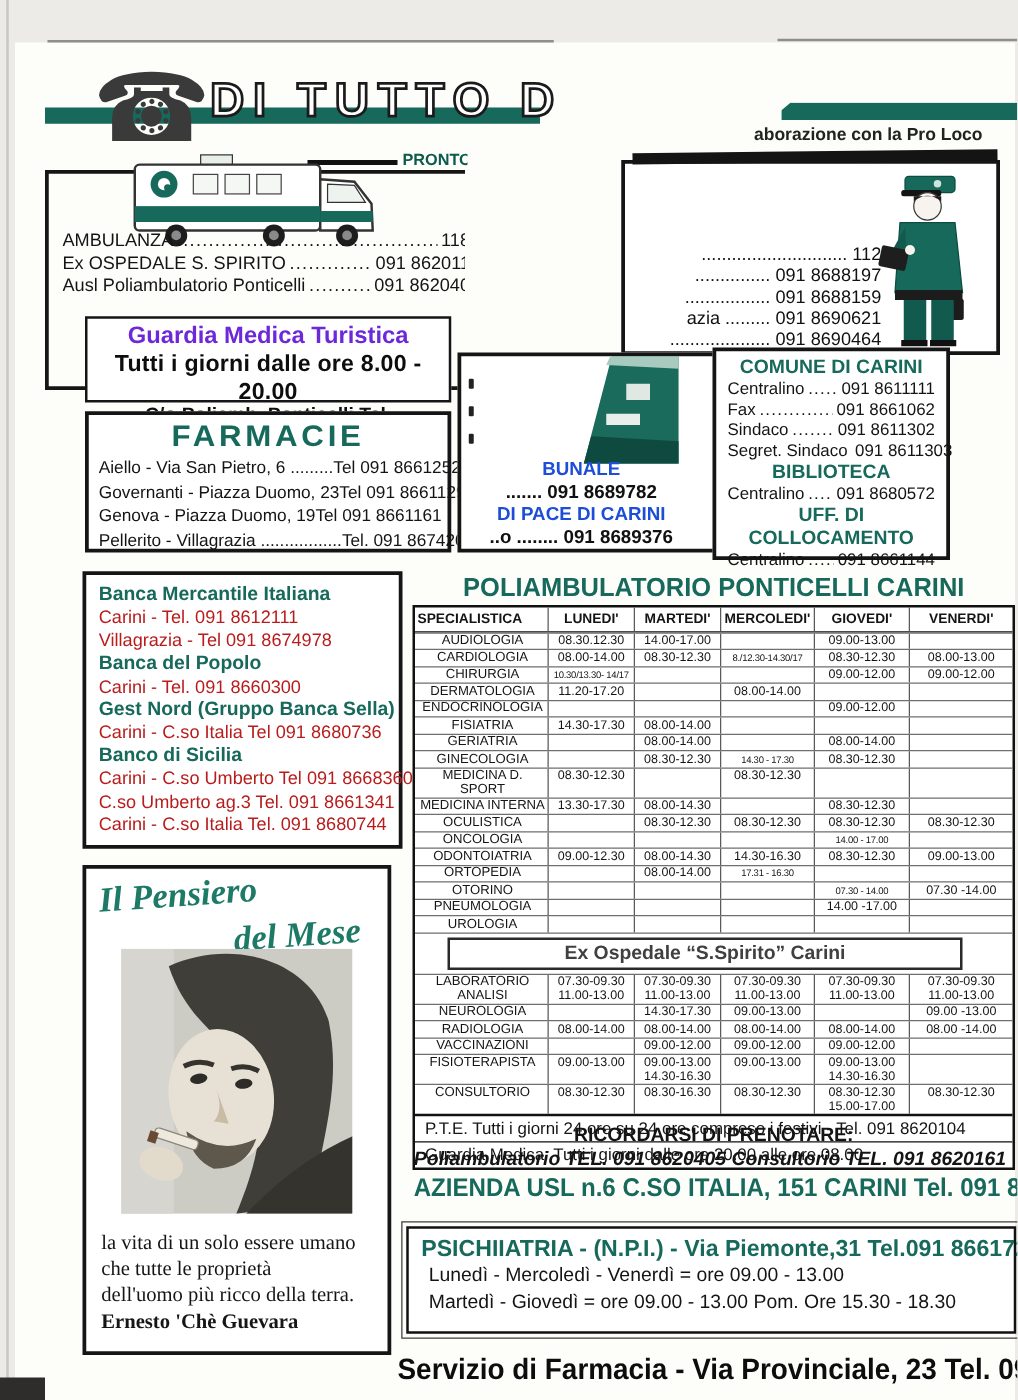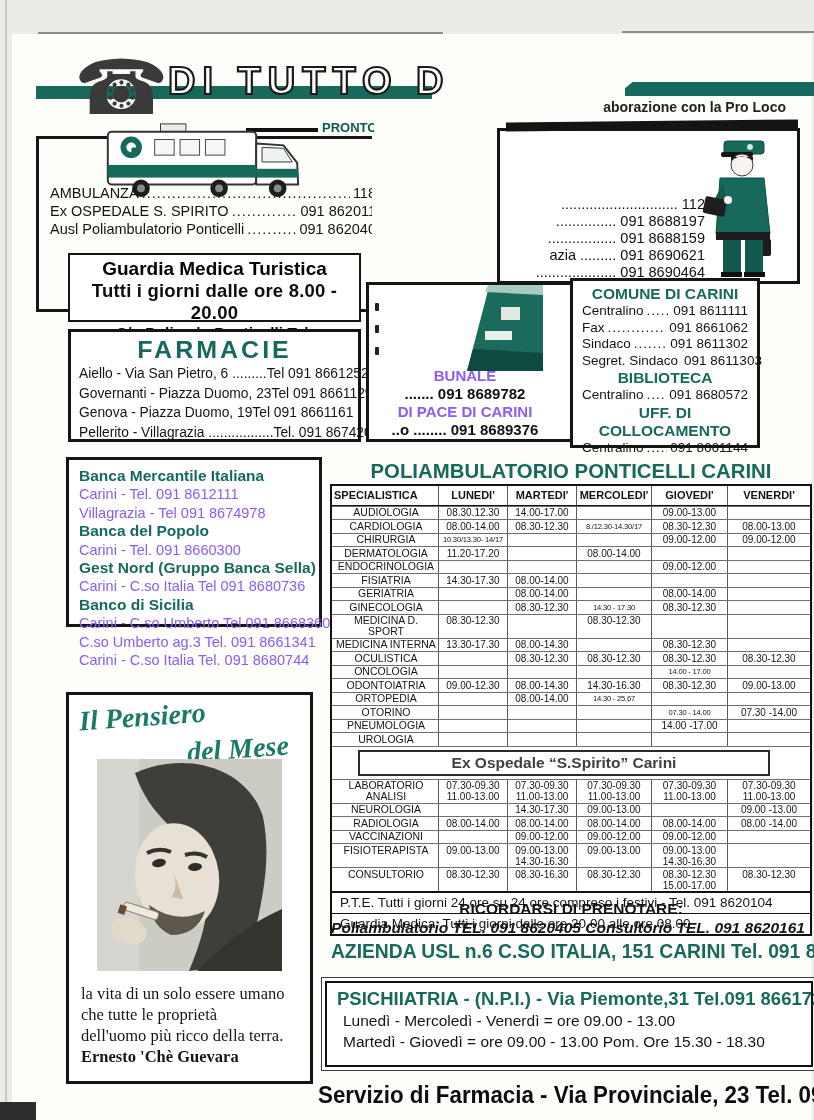--- a/index.html
+++ b/index.html
@@ -29,50 +29,50 @@
   .amb-lines{left:50px;top:184px;width:322px;height:58px;overflow:hidden;}
   .lrow{display:flex;align-items:baseline;font-size:14.5px;line-height:18px;text-align:right;}
   .lrow .lab{white-space:nowrap;}
   .lrow .dots{flex:1;overflow:hidden;white-space:nowrap;margin:0 3px;}
   .lrow .dots::after{content:"................................................................................";letter-spacing:1px;}
   .lrow .val{white-space:nowrap;}
   .amb-lines .lrow{width:326px;}
 
   
   .guardia{left:68px;top:253px;width:293px;height:69px;border-width:2.5px;text-align:center;padding-top:3px;}
-  .guardia .g1{font-size:19px;font-weight:bold;color:#000000;}
+  .guardia .g1{font-size:19px;font-weight:bold;color:#6d28d9;}
   .guardia .g2{font-size:18.5px;font-weight:bold;color:#0d0d0d;letter-spacing:.2px;}
   .guardia .g3{font-size:15.5px;font-weight:bold;color:#0d0d0d;}
 
   
   .farmacie{left:68px;top:329px;width:293px;height:113px;padding:3px 8px 0;}
   .farmacie .title{text-align:center;font-size:25px;font-weight:bold;color:#17695c;letter-spacing:3px;transform:scaleY(.95);}
   .ph-row{display:flex;justify-content:space-between;font-size:13.8px;line-height:19.5px;white-space:nowrap;}
 
   
   .police{left:497px;top:128px;width:303px;height:156px;}
   .police-topbar{left:506px;top:121px;width:292px;height:9px;background:#141414;transform:rotate(-.6deg);}
   .police-list{left:500px;top:144px;width:205px;text-align:right;font-size:14.5px;line-height:17.2px;color:#111;white-space:pre;}
 
   
   .trib{left:366px;top:282px;width:208px;height:160px;overflow:hidden;}
   .trib-text{left:372px;top:364px;width:180px;text-align:center;line-height:18px;}
-  .tg{color:#8b5cf6;font-weight:bold;font-size:15px;}
+  .tg{color:#1d4ed8;font-weight:bold;font-size:15px;}
   .tb{color:#111;font-weight:bold;font-size:15px;}
   .tick{position:absolute;width:4px;height:8px;background:#222;border-radius:1px;}
 
   
   .comune{left:570px;top:278px;width:190px;height:170px;padding:4px 9px 0;}
   .sec-title{text-align:center;font-weight:bold;color:#17695c;font-size:15.5px;line-height:18px;}
   .comune .lrow{font-size:13.5px;line-height:16.6px;}
 
   
-  .banks{left:66px;top:457px;width:256px;height:170px;padding:7px 10px 0;}
+  .banks{left:66px;top:457px;width:256px;height:222px;padding:7px 10px 0;}
   .bank-h{color:#17695c;font-weight:bold;font-size:15.5px;line-height:18.4px;white-space:nowrap;}
-  .bank-l{color:#8b5cf6;font-size:14.5px;line-height:18.4px;white-space:nowrap;}
+  .bank-l{color:#b91c1c;font-size:14.5px;line-height:18.4px;white-space:nowrap;}
 
   
   .poli-title{left:330px;top:459px;width:482px;text-align:center;color:#17695c;font-weight:bold;font-size:21px;transform:scaleX(.97);}
   .tbl{left:330px;top:484px;width:482px;background:#fff;border:2px solid #111;}
   .thead,.trw{display:grid;grid-template-columns:106px 69px 69px 75px 76px 83px;}
   .tc{border-left:1px solid #5a5a5a;padding:.5px 2px;font-size:10px;line-height:11px;text-align:center;white-space:pre-line;min-height:11.5px;}
   .tc:first-child{border-left:none;text-align:center;font-size:10.5px;padding-left:4px;}
   .trw{border-top:1px solid #6f6f6f;}
   .thead .tc{font-weight:bold;font-size:11px;padding:4px 2px 3px;text-align:left;}
   .thead .tc:nth-child(n+2){text-align:center;}
@@ -412,21 +412,21 @@
           <div class="tc">09.00-12.30</div>
           <div class="tc">08.00-14.30</div>
           <div class="tc">14.30-16.30</div>
           <div class="tc">08.30-12.30</div>
           <div class="tc">09.00-13.00</div>
         </div>
         <div class="trw">
           <div class="tc">ORTOPEDIA</div>
           <div class="tc"></div>
           <div class="tc">08.00-14.00</div>
-          <div class="tc tiny">14.30 - 25.67</div>
+          <div class="tc tiny">17.31 - 16.30</div>
           <div class="tc"></div>
           <div class="tc"></div>
         </div>
         <div class="trw">
           <div class="tc">OTORINO</div>
           <div class="tc"></div>
           <div class="tc"></div>
           <div class="tc"></div>
           <div class="tc tiny">07.30 - 14.00</div>
           <div class="tc">07.30 -14.00</div>

